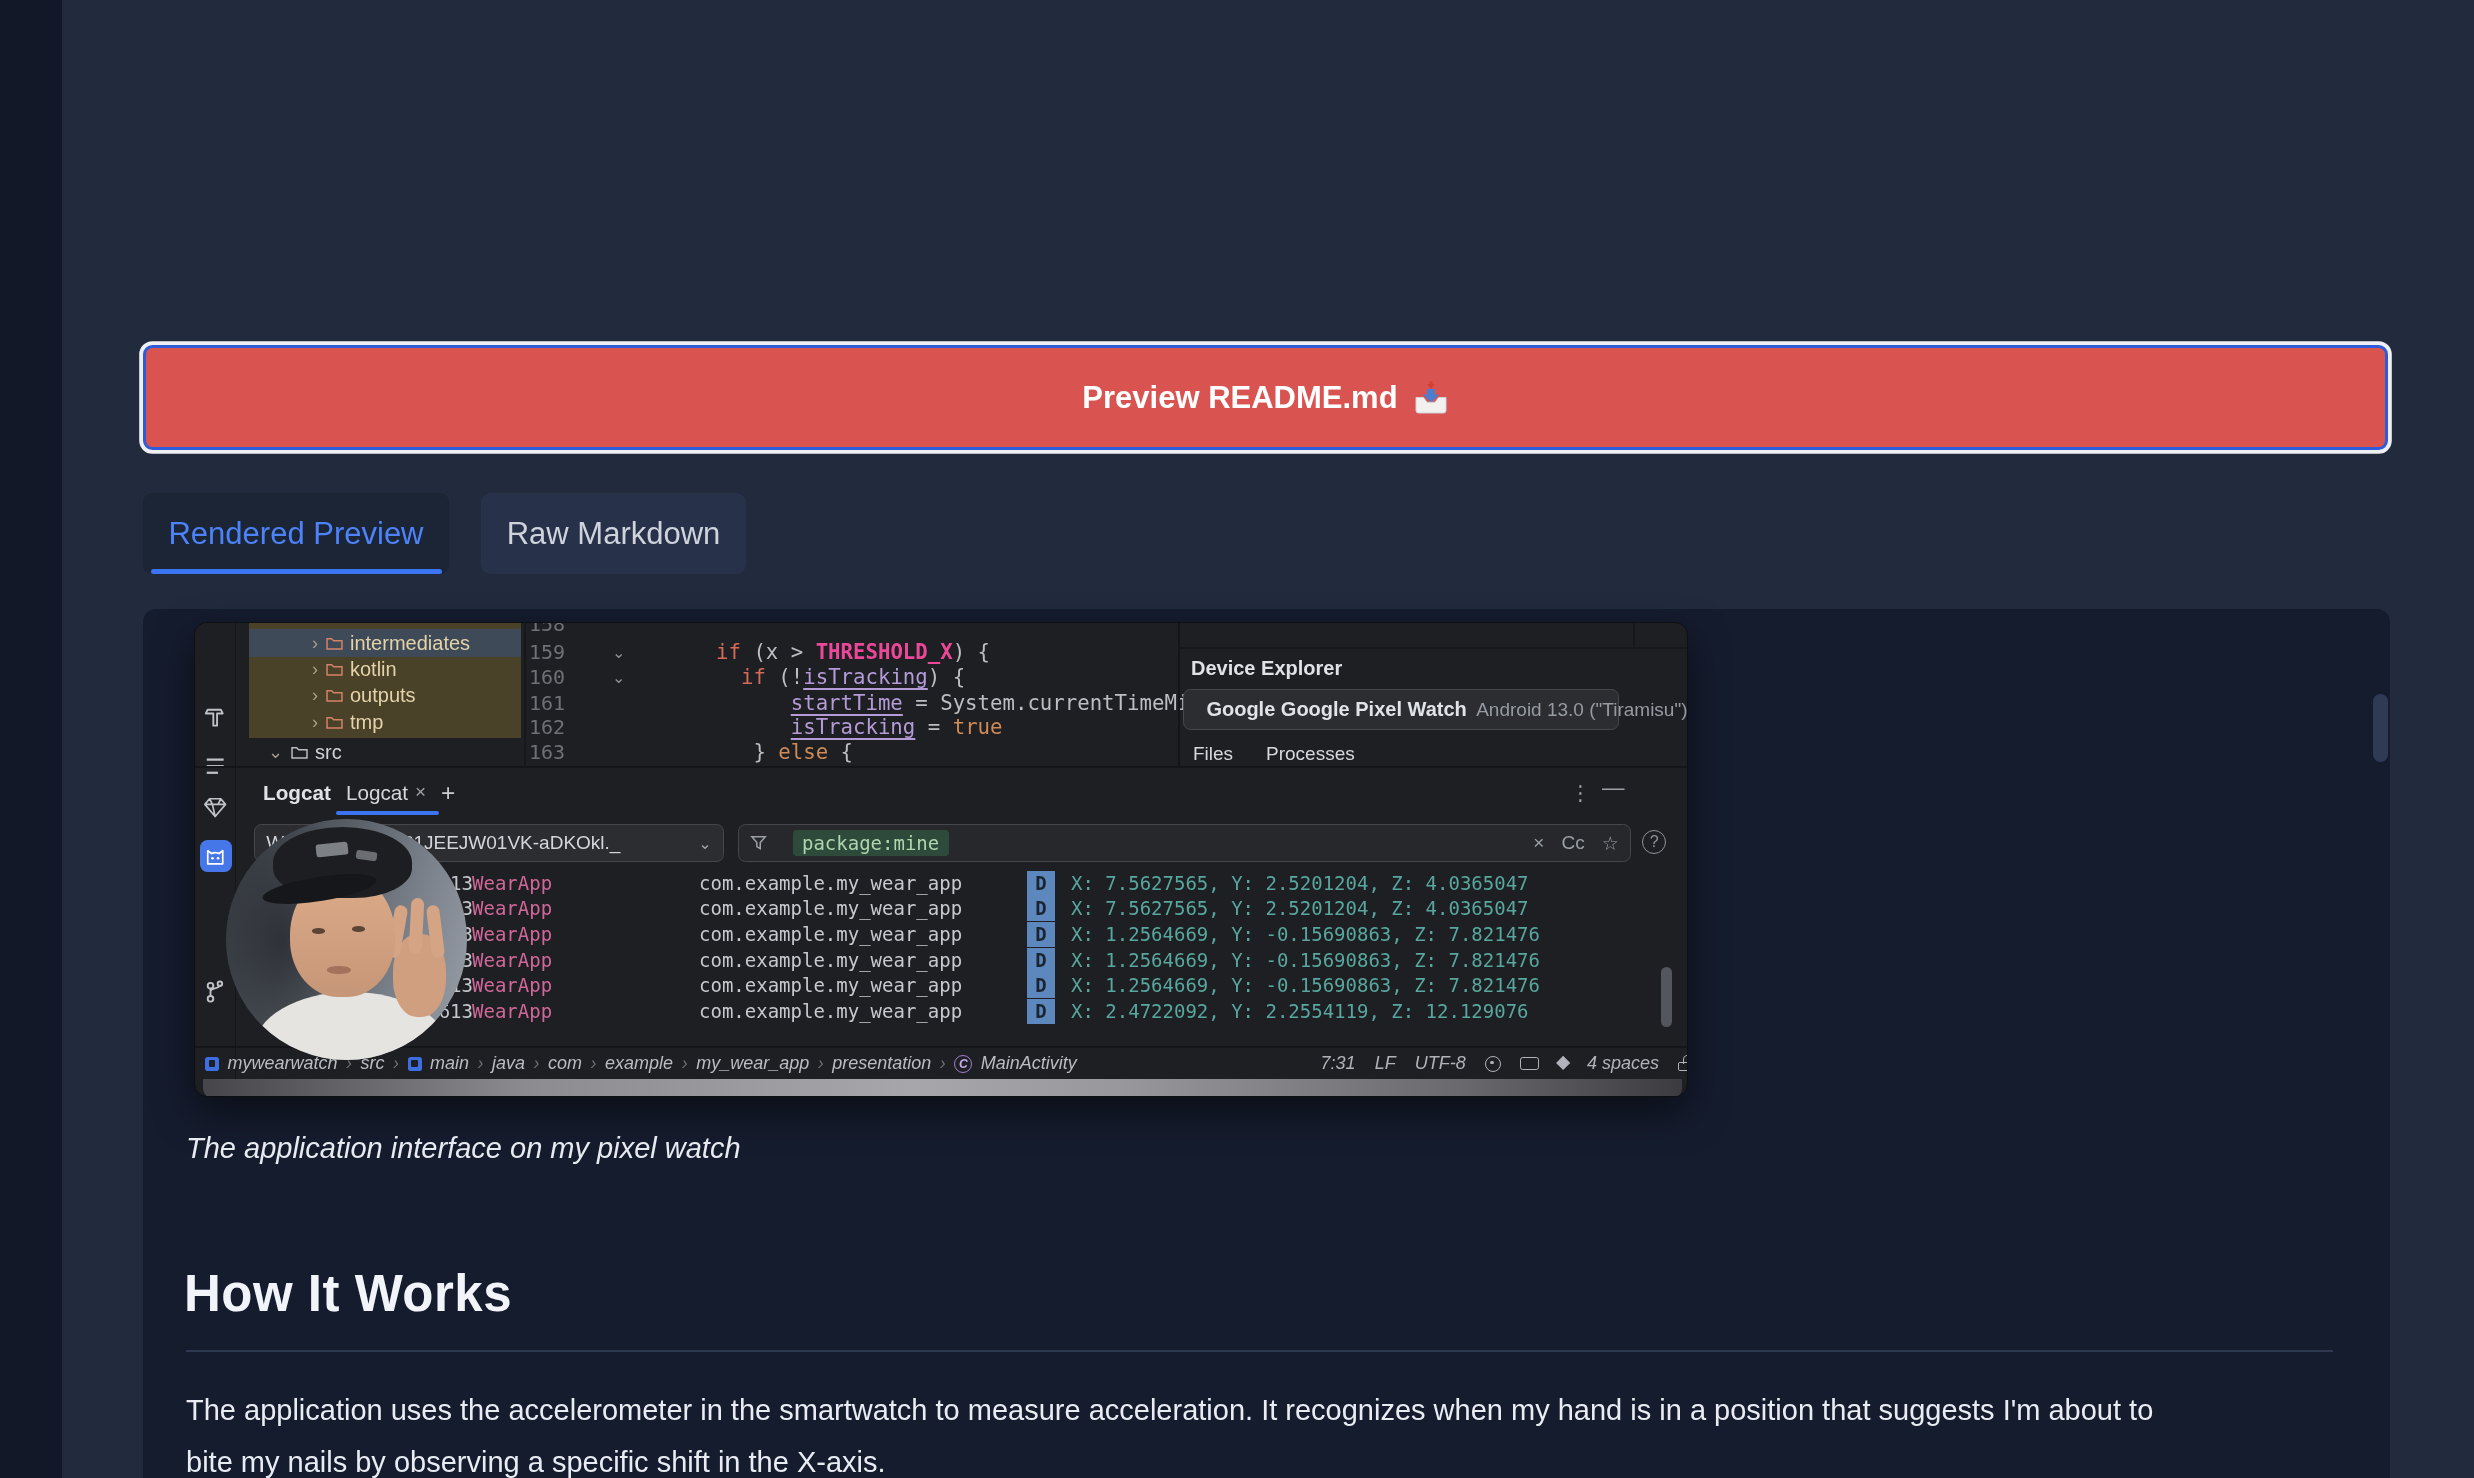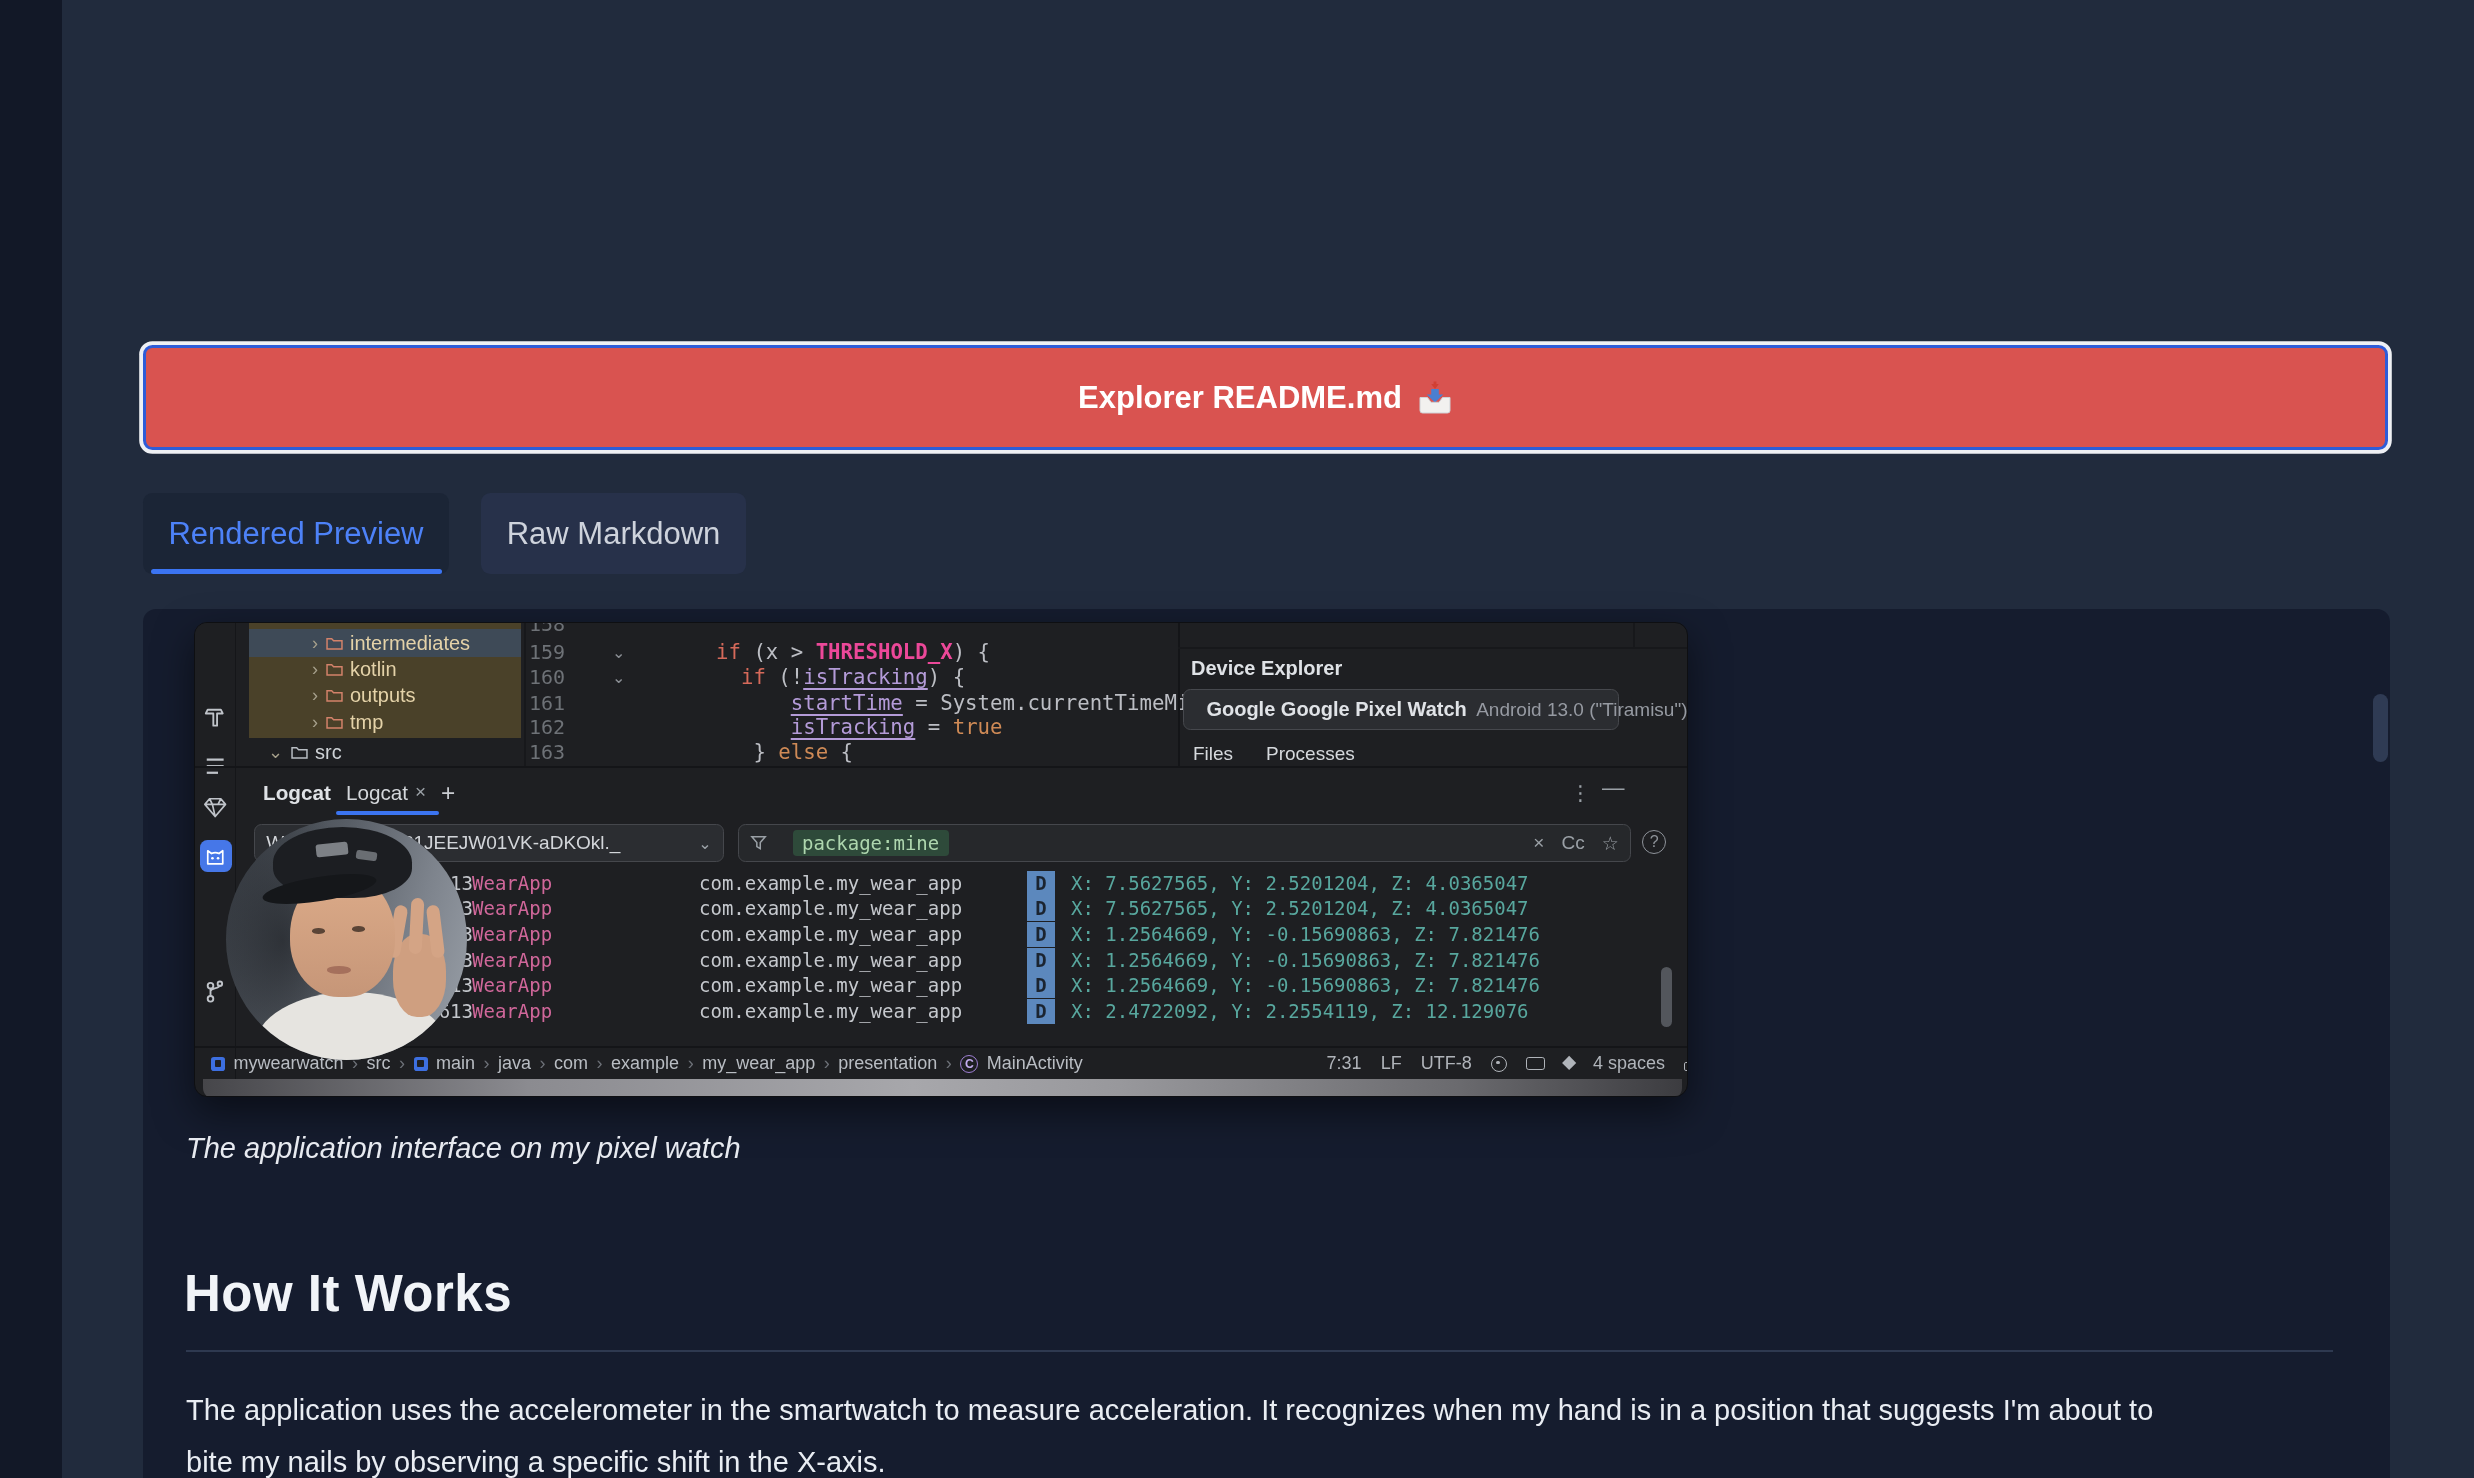--- a/index.html
+++ b/index.html
@@ -90,21 +90,21 @@
   .as-lrow { left:41px; width:1453px; height:25px; line-height:25px; font-family:"DejaVu Sans Mono", monospace; font-size:19px; }
   .as-lrow span { position:absolute; top:0; height:25px; }
   .lr-pid { left:156px; width:81px; text-align:right; color:#c3c6cb; }
   .lr-tag { left:236px; color:#d0679a; }
   .lr-pkg { left:463px; color:#c6c9ce; }
   .lr-lvl { left:791px; width:28px; background:#5c88bd; color:#1b2430; text-align:center; font-weight:bold; }
   .lr-msg { left:835px; color:#58a79e; }
   .as-log-sb { left:1466px; top:344px; width:11.3px; height:60px; background:#53565c; border-radius:5.6px; }
   .as-hdiv2 { left:0; top:423px; width:1494px; height:1.9px; background:#141518; }
 
-  .as-status { left:12px; top:425px; width:1494px; height:31px; display:flex; align-items:center; padding:0 4px; font-size:18px; color:#b9bdc3; }
+  .as-status { left:6px; top:425px; width:1494px; height:31px; display:flex; align-items:center; padding:0 4px; font-size:18px; color:#b9bdc3;font-style:italic; }
   .as-status * { position:static; }
   .as-crumbs { display:flex; align-items:center; gap:8.5px; white-space:nowrap; }
   .as-sep { color:#6d7178; }
   .as-modsq { width:14px; height:14px; background:#3d6fe0; border-radius:2.8px; display:inline-block; position:relative; }
   .as-modsq::after { content:""; position:absolute; left:3.8px; top:3.8px; width:6.6px; height:6.6px; background:#1e1f22; border-radius:0.9px; }
   .as-cicon { width:18px; height:18px; border:1.9px solid #9f7fd4; border-radius:50%; color:#c5aef0; font-size:12.2px; display:inline-flex; align-items:center; justify-content:center; font-weight:bold; }
   .as-sright { margin-left:auto; display:flex; align-items:center; gap:19px; color:#b0b4ba; white-space:nowrap; }
   .ic-lockc { width:16px; height:16px; border:1.9px solid #b0b4ba; border-radius:50%; position:relative; }
   .ic-lockc::after { content:""; position:absolute; left:4.2px; top:4.2px; width:3.8px; height:3.8px; background:#b0b4ba; border-radius:50%; }
   .ic-rect { width:19px; height:13px; border:1.9px solid #b0b4ba; border-radius:2.8px; }
@@ -133,21 +133,21 @@
   .wc-f3 { left:203px; top:86px; width:13px; height:53px; background:#d4a485; border-radius:7.5px; transform:rotate(-7deg); }
 </style>
 </head>
 <body>
 
 <div class="page">
   <div class="abs left-strip"></div>
 
 
   <button class="abs big-btn dl-btn">
-    <span>Explorer README.md</span>
+    <span>Preview README.md</span>
     <svg width="36" height="36" viewBox="0 0 36 36">
       <path fill="#d23f33" d="M16.6 1.5 h2.8 v2.6 h2.4 L18 9 l-3.8 -4.9 h2.4 z"></path>
       <path fill="#4a7fd0" d="M14.2 9 h7.6 v5.4 h4.4 L18 22.6 9.8 14.4 h4.4 z"></path>
       <path fill="#f2f1ef" stroke="#cfd2d6" d="M3 17.5 h7.5 l3.5 4.8 h8 l3.5 -4.8 H33 v13 a2.5 2.5 0 0 1 -2.5 2.5 h-25 A2.5 2.5 0 0 1 3 30.5 z"></path>
     </svg>
   </button>
 
   <div class="abs tab tab-active">
     <span>Rendered Preview</span>
     <div class="tab-underline"></div>

